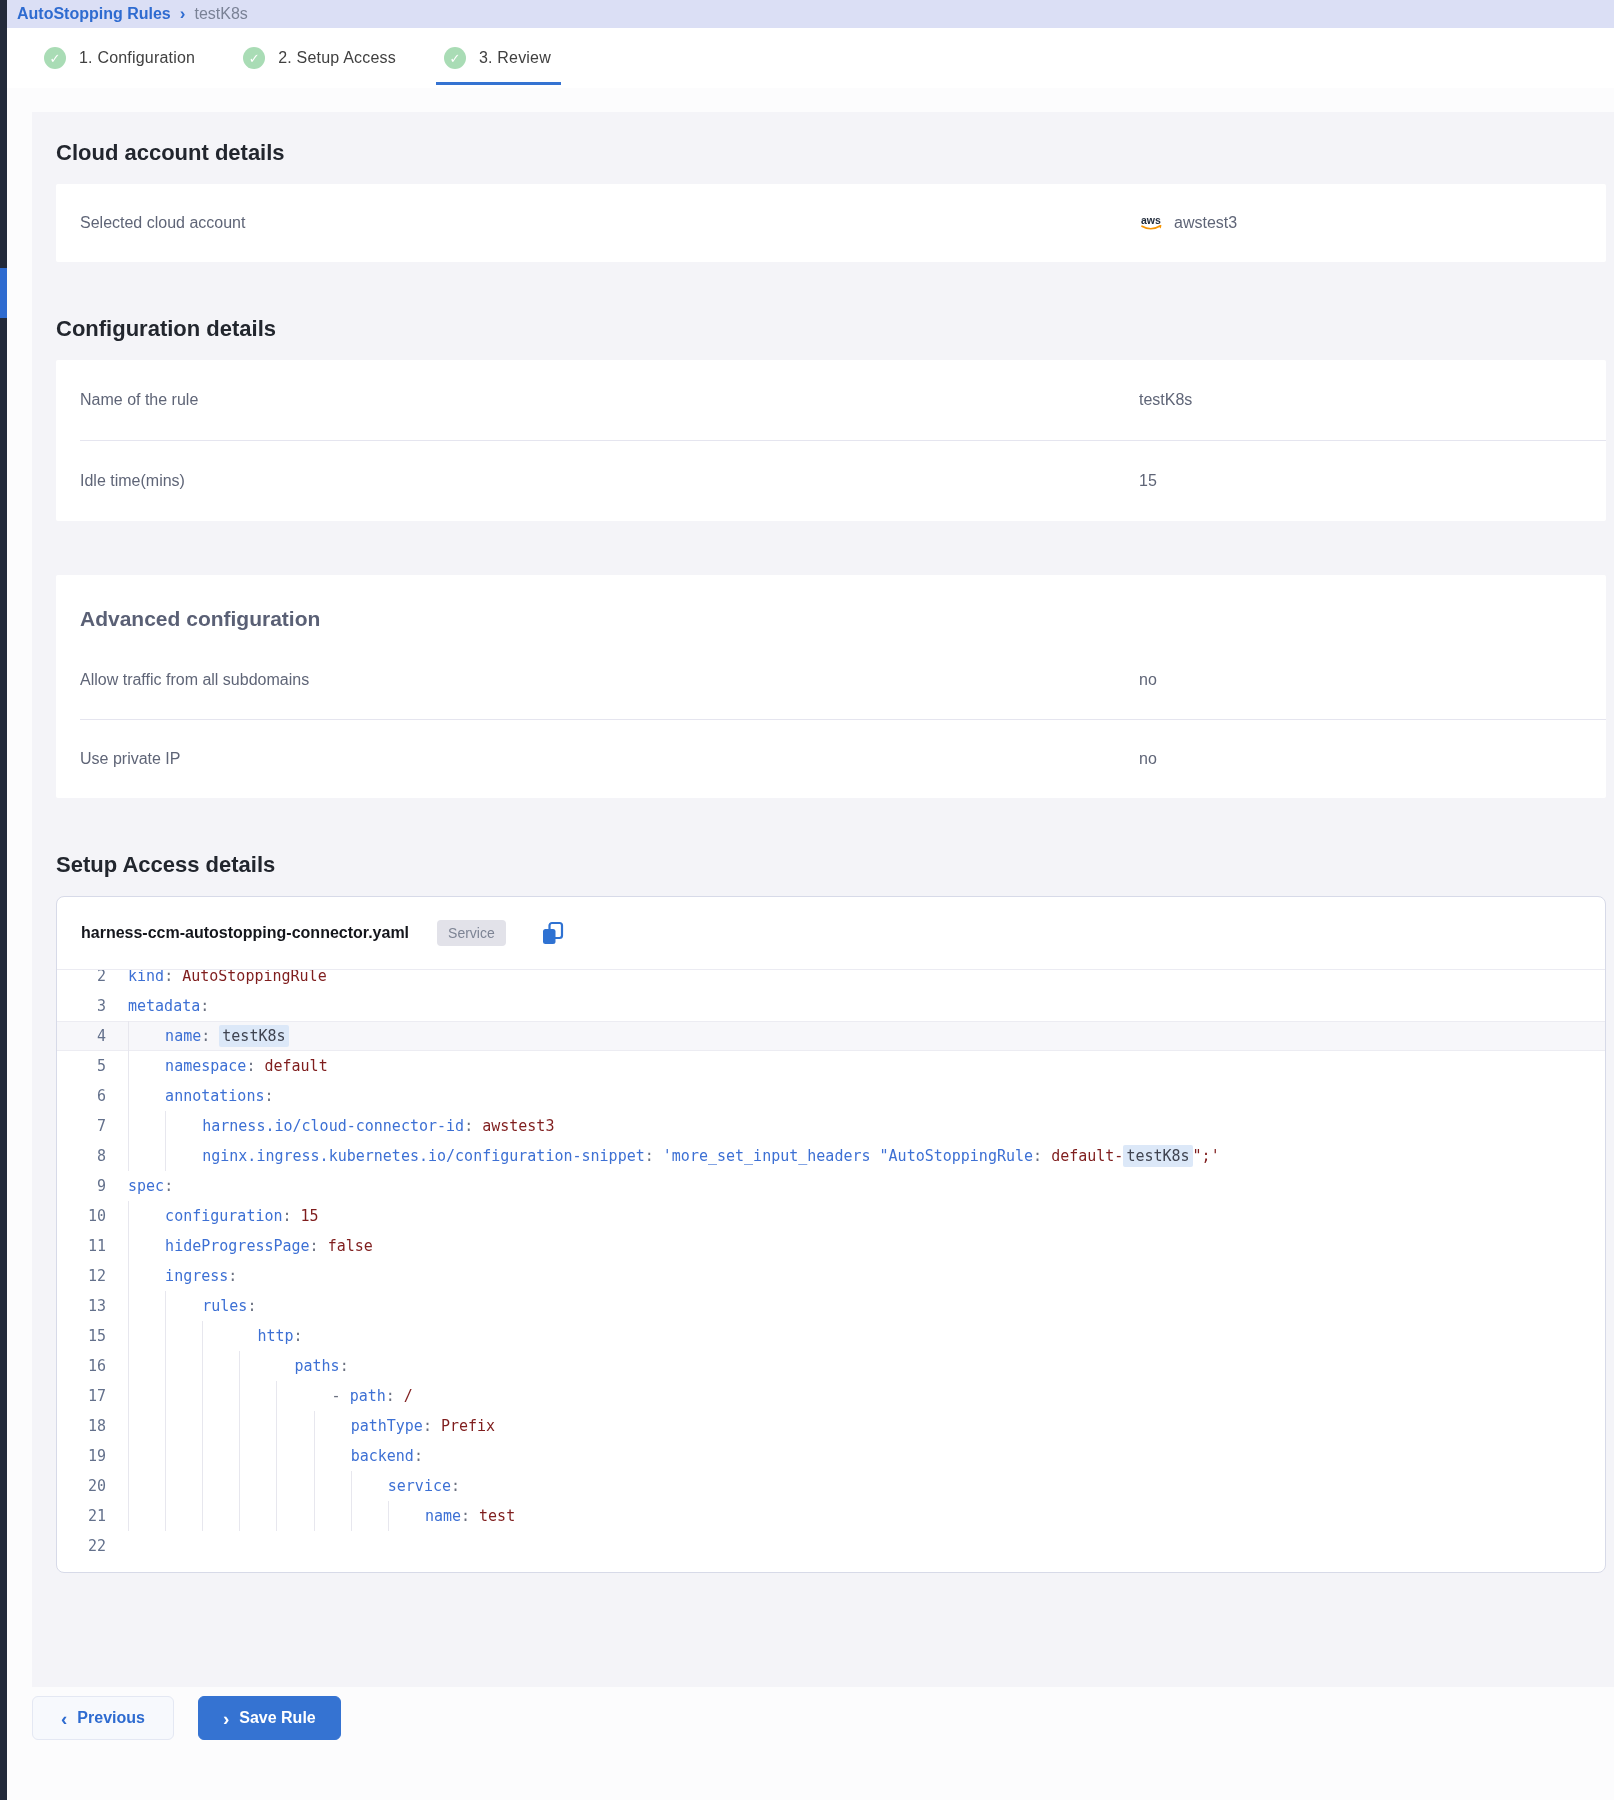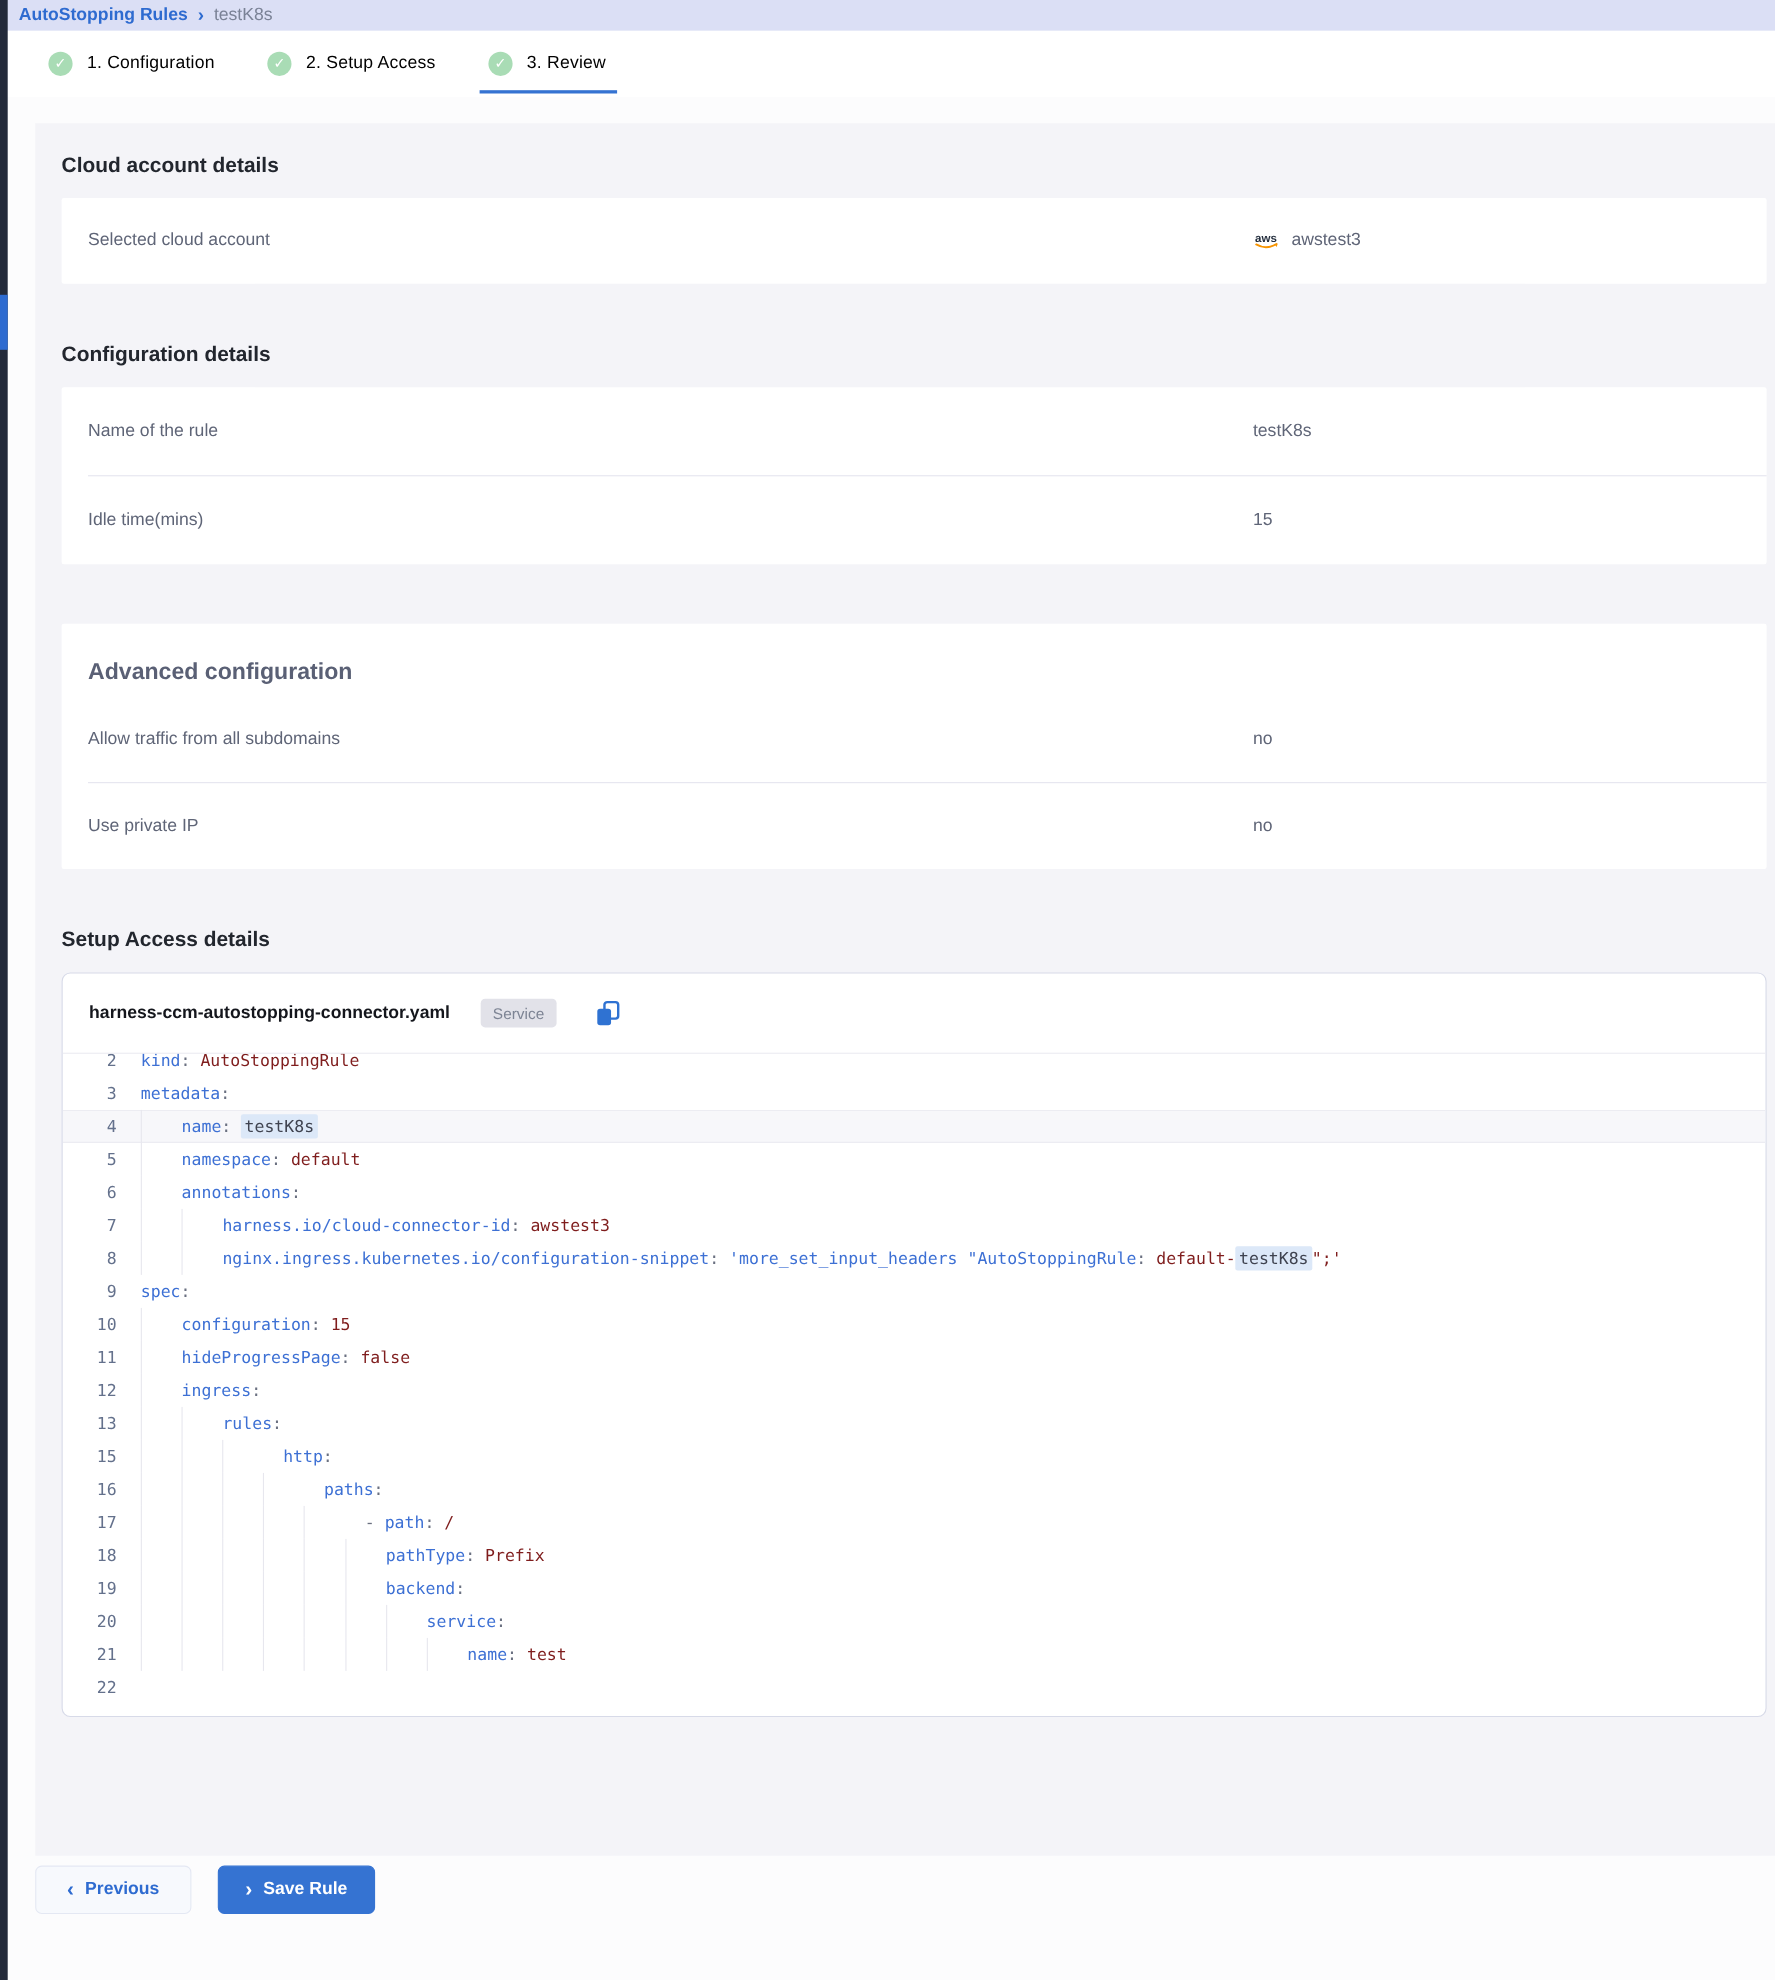--- a/index.html
+++ b/index.html
@@ -16,26 +16,26 @@
   .topbar{height:28px;background:#dbdff5;display:flex;align-items:center;padding-left:17px;}
   .crumb-root{color:#2e6bd0;font-size:16px;font-weight:700;}
   .crumb-sep{color:#2e6bd0;font-size:17px;margin:0 9px;font-weight:700;}
   .crumb-cur{color:#7a8296;font-size:16px;}
 
   
   .stepper{height:60px;background:#ffffff;display:flex;align-items:center;padding-left:44px;gap:48px;}
   .step{display:flex;align-items:center;gap:13px;position:relative;}
   .step .chk{width:22px;height:22px;border-radius:50%;background:#a9dcb5;color:#ffffff;
     display:flex;align-items:center;justify-content:center;font-size:13px;font-weight:700;}
-  .step .lbl{color:#000000;font-size:16px;font-weight:500;letter-spacing:.2px;}
+  .step .lbl{color:#404040;font-size:16px;font-weight:500;letter-spacing:.2px;}
   .step.active::after{content:'';position:absolute;left:-8px;right:-10px;bottom:-16px;height:3px;background:#3573d2;}
 
   
   .panel{margin:24px 0 0 32px;background:#f4f4f8;padding:28px 8px 0 24px;min-height:1575px;box-sizing:border-box;}
-  .sec-h{font-size:19px;font-weight:700;color:#22262e;margin:0 0 18px 0;}
+  .sec-h{font-size:22px;font-weight:700;color:#22262e;margin:0 0 18px 0;}
   .sec-h.gap{margin-top:54px;}
   .card{background:#ffffff;border-radius:2px;}
   .row{display:grid;grid-template-columns:1fr 467px;align-items:center;min-height:78px;gap:31px;}
   .row .lab{padding-left:24px;color:#5f6577;font-size:16px;}
   .row .val{color:#5f6577;font-size:16px;display:flex;align-items:center;gap:8px;}
   .divider{height:1px;background:#e5e5ef;margin-left:24px;}
 
   .adv-card{padding-top:24px;margin-top:54px;}
   .adv-h{font-size:21px;font-weight:600;color:#5a6075;padding-left:24px;margin:8px 0 10px 0;}
 

